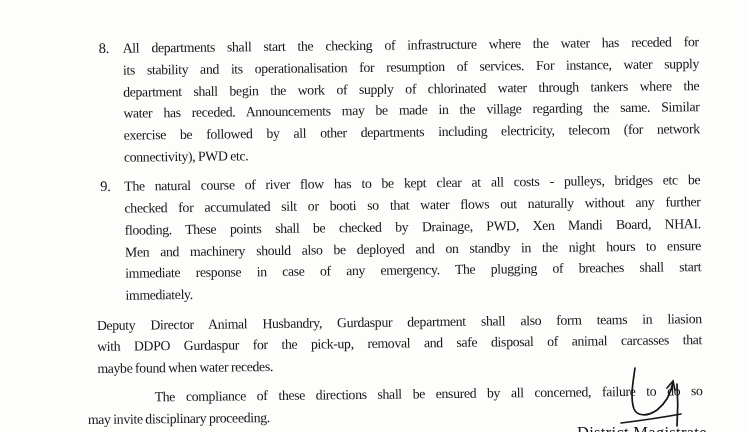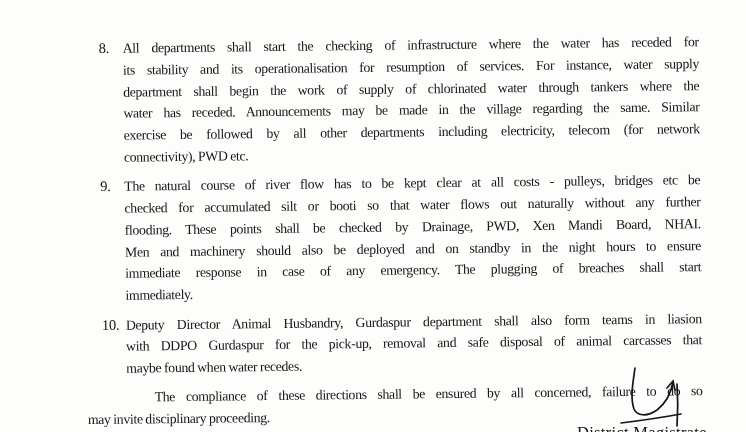--- a/index.html
+++ b/index.html
@@ -94,21 +94,20 @@
             <div class="line">The natural course of river flow has to be kept clear at all costs - pulleys, bridges etc be</div>
             <div class="line">checked for accumulated silt or booti so that water flows out naturally without any further</div>
             <div class="line">flooding. These points shall be checked by Drainage, PWD, Xen Mandi Board, NHAI.</div>
             <div class="line">Men and machinery should also be deployed and on standby in the night hours to ensure</div>
             <div class="line">immediate response in case of any emergency. The plugging of breaches shall start</div>
             <div class="line last">immediately.</div>
           </div>
       </li>
 
       <li class="item">
-        <span class="num">10.</span>
         <div class="body">
             <div class="line">Deputy Director Animal Husbandry, Gurdaspur department shall also form teams in liasion</div>
             <div class="line">with DDPO Gurdaspur for the pick-up, removal and safe disposal of animal carcasses that</div>
             <div class="line last">maybe found when water recedes.</div>
           </div>
       </li>
 
     </ol>
 
     <div class="closing">

